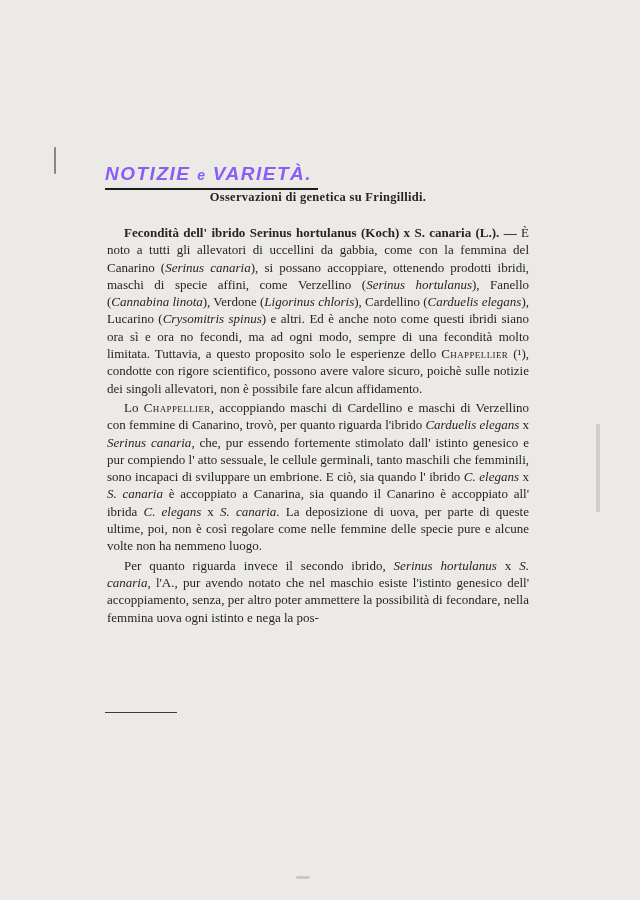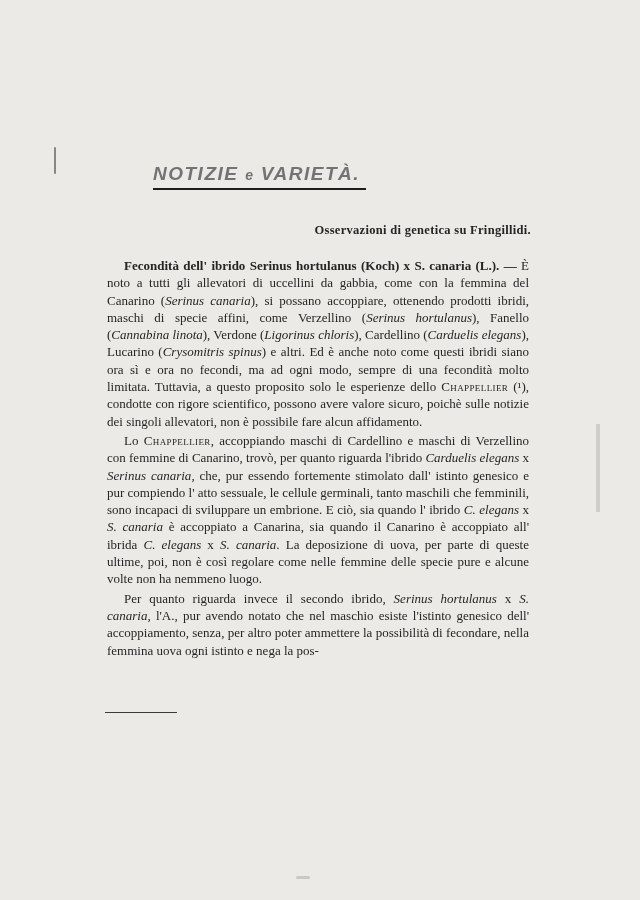--- a/index.html
+++ b/index.html
@@ -28,34 +28,32 @@
     position:absolute;left:105px;top:0;width:426px;
   }
   .section-title{
     margin-top:163px;
     display:inline-block;
     font-family:"Liberation Sans", sans-serif;
     font-style:italic;
     font-weight:bold;
     font-size:19px;
     letter-spacing:1.5px;
-    color:#737373;
+    color:#8b5cf6;
     border-bottom:2.5px solid #1e1d1c;
     padding-bottom:3px;
     padding-right:6px;
     white-space:nowrap;
-    margin-left:48px;
   }
   .section-title .small-e{
     font-size:14px;
     letter-spacing:1px;
   }
   .article-heading{
-    margin-top:33px;
-    text-align:right;
+    text-align:center;
     font-weight:bold;
     font-size:12.5px;
     letter-spacing:.3px;
   }
   .article-subheading{
     margin-top:9px;
     text-align:center;
     font-size:12.5px;
     font-variant:small-caps;
     letter-spacing:.5px;

